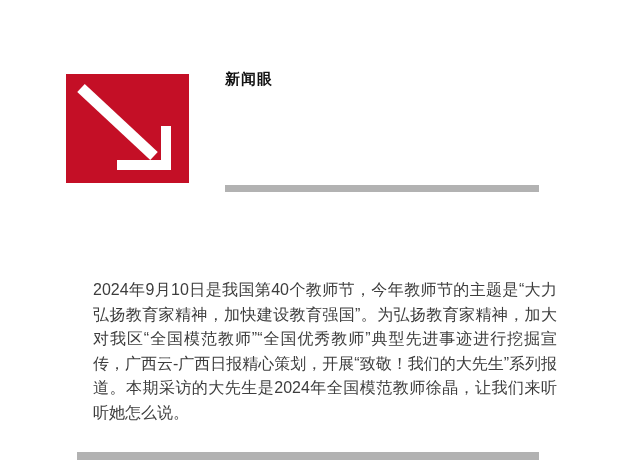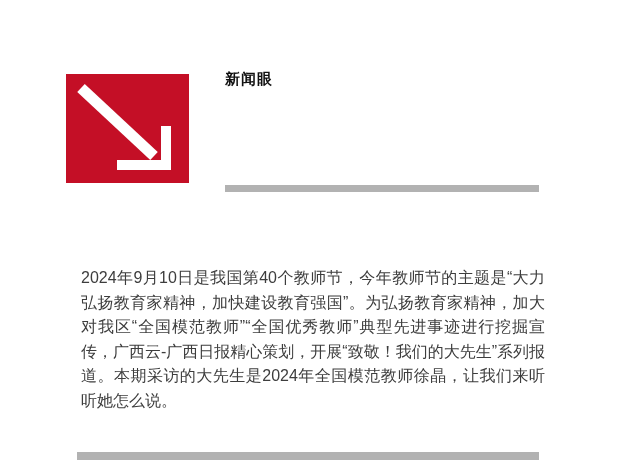--- a/index.html
+++ b/index.html
@@ -53,21 +53,21 @@
     left: 77px;
     top: 452px;
     width: 462px;
     height: 8px;
   }
   .article-paragraph {
     position: absolute;
     left: 77px;
     top: 262px;
     width: 464px;
-    margin: 4px;
+    margin: 16px;
     font-size: 16px;
     line-height: 24.5px;
     color: #3d3d3d;
     text-align: justify;
     text-justify: inter-ideograph;
   }
 </style>
 </head>
 <body>
 

